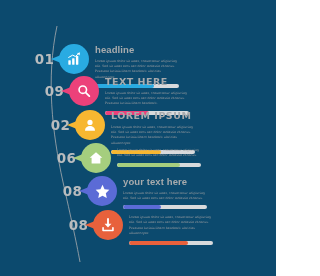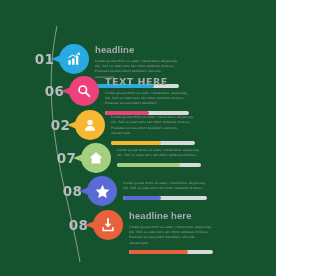--- a/index.html
+++ b/index.html
@@ -11,21 +11,21 @@
     height: 276px;
     background: #ffffff;
     font-family: "Liberation Sans", sans-serif;
     overflow: hidden;
   }
 
   #infographic {
     position: relative;
     width: 276px;
     height: 276px;
-    background: #14532d;
+    background: #0c4a6e;
   }
 
   
   .curve-layer {
     position: absolute;
     left: 0;
     top: 0;
     width: 276px;
     height: 276px;
     pointer-events: none;
@@ -173,21 +173,21 @@
     <div class="content">
       <div class="heading serif">headline</div>
       <p class="body-text">Lorem ipsum dolor sit amet, consectetur adipiscing elit. Sed sit amet eros nec dolor molestie rhoncus. Praesent lacinia libero hendrerit ultricies ullamcorper.</p>
       <div class="bar" style="color:#29ABE2;">
         <span class="bar-fill" style="width:70%;"></span>
       </div>
     </div>
   </div>
 
   <div class="step" style="left:38px; top:76px;">
-    <div class="step-number">06</div>
+    <div class="step-number">09</div>
     <div class="pin" style="color:#EC417A;">
       <span class="pin-tail"></span>
       <span class="pin-circle"></span>
       <span class="pin-icon">
         <svg width="16" height="16" viewBox="0 0 24 24">
           <circle cx="10.2" cy="10" r="5.6" fill="none" stroke="#ffffff" stroke-width="2.4"></circle>
           <path d="M14.6 14.4 L20 19.6" stroke="#ffffff" stroke-width="2.8" stroke-linecap="round"></path>
         </svg>
       </span>
     </div>
@@ -206,29 +206,30 @@
       <span class="pin-tail"></span>
       <span class="pin-circle"></span>
       <span class="pin-icon">
         <svg width="16" height="16" viewBox="0 0 24 24">
           <circle cx="12" cy="8.2" r="3.9" fill="#ffffff"></circle>
           <path d="M4.6 20.5 C4.6 15.6 8 13.4 12 13.4 C16 13.4 19.4 15.6 19.4 20.5 Z" fill="#ffffff"></path>
         </svg>
       </span>
     </div>
     <div class="content">
+      <div class="heading caps">LOREM IPSUM</div>
       <p class="body-text">Lorem ipsum dolor sit amet, consectetur adipiscing elit. Sed sit amet eros nec dolor molestie rhoncus. Praesent lacinia libero hendrerit ultricies ullamcorper.</p>
       <div class="bar" style="color:#F7B731;">
         <span class="bar-fill" style="width:60%;"></span>
       </div>
     </div>
   </div>
 
   <div class="step" style="left:50px; top:143px;">
-    <div class="step-number">07</div>
+    <div class="step-number">06</div>
     <div class="pin" style="color:#A5CE7E;">
       <span class="pin-tail"></span>
       <span class="pin-circle"></span>
       <span class="pin-icon">
         <svg width="16" height="16" viewBox="0 0 24 24">
           <path d="M12 3.2 L21.5 11.6 L18.6 11.6 L18.6 20.4 L5.4 20.4 L5.4 11.6 L2.5 11.6 Z" fill="#ffffff"></path>
         </svg>
       </span>
     </div>
     <div class="content">
@@ -244,20 +245,21 @@
     <div class="pin" style="color:#5B6BD6;">
       <span class="pin-tail"></span>
       <span class="pin-circle"></span>
       <span class="pin-icon">
         <svg width="17" height="17" viewBox="0 0 24 24">
           <path d="M12 2.6 L14.9 8.9 L21.6 9.7 L16.7 14.4 L18 21.2 L12 17.9 L6 21.2 L7.3 14.4 L2.4 9.7 L9.1 8.9 Z" fill="#ffffff"></path>
         </svg>
       </span>
     </div>
     <div class="content">
+      <div class="heading serif">your text here</div>
       <p class="body-text">Lorem ipsum dolor sit amet, consectetur adipiscing elit. Sed sit amet eros nec dolor molestie rhoncus.</p>
       <div class="bar" style="color:#5B6BD6;">
         <span class="bar-fill" style="width:45%;"></span>
       </div>
     </div>
   </div>
 
   <div class="step" style="left:62px; top:210px;">
     <div class="step-number">08</div>
     <div class="pin" style="color:#E8613C;">
@@ -265,21 +267,20 @@
       <span class="pin-circle"></span>
       <span class="pin-icon">
         <svg width="16" height="16" viewBox="0 0 24 24">
           <path d="M12 3 L12 12.4" stroke="#ffffff" stroke-width="2.8" stroke-linecap="round"></path>
           <path d="M6.8 10.2 L12 15.6 L17.2 10.2 Z" fill="#ffffff"></path>
           <path d="M4.6 16.2 L4.6 20.2 L19.4 20.2 L19.4 16.2" fill="none" stroke="#ffffff" stroke-width="2.4" stroke-linecap="round" stroke-linejoin="round"></path>
         </svg>
       </span>
     </div>
     <div class="content">
-      <div class="heading serif">headline here</div>
       <p class="body-text">Lorem ipsum dolor sit amet, consectetur adipiscing elit. Sed sit amet eros nec dolor molestie rhoncus. Praesent lacinia libero hendrerit ultricies ullamcorper.</p>
       <div class="bar" style="color:#E8613C;">
         <span class="bar-fill" style="width:70%;"></span>
       </div>
     </div>
   </div>
 
 </div>
 
 </body></html>

